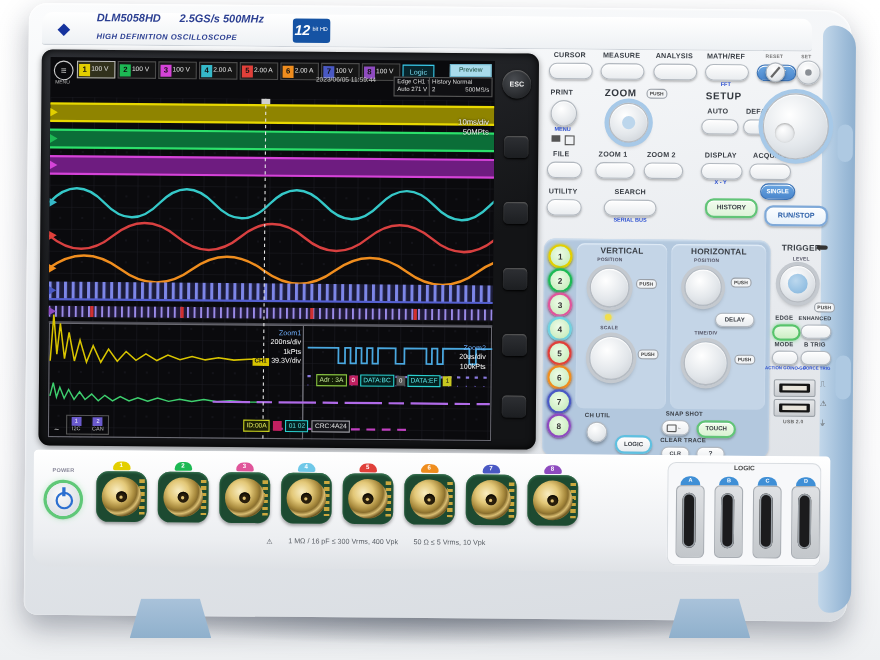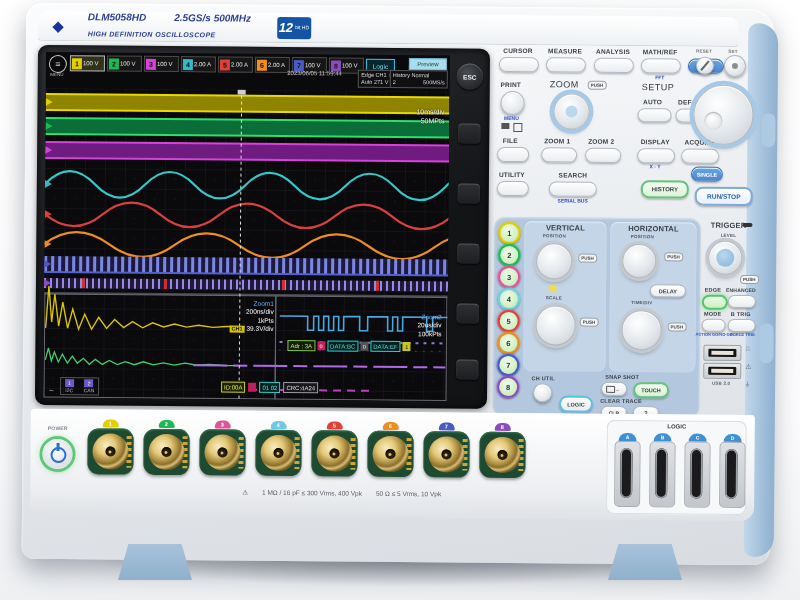--- a/index.html
+++ b/index.html
@@ -17,21 +17,21 @@
   .side-cut{position:absolute;right:2px;top:90px;width:14px;height:34px;border-radius:8px;background:#aec9e2;}
   .side-cut2{position:absolute;right:2px;top:300px;width:14px;height:40px;border-radius:8px;background:#aec9e2;}
 
   
   .brand{position:absolute;left:12px;top:8px;width:700px;height:30px;border-radius:10px 10px 3px 3px;
     background:linear-gradient(#ffffff,#eef1f4);border-bottom:1px solid #cfd4da;
     display:flex;align-items:center;gap:12px;padding:0 18px;box-sizing:border-box;}
   .logo{color:#16339e;font-weight:bold;font-size:17px;letter-spacing:1px;}
   .diamond{color:#16339e;font-size:15px;margin-left:-4px;}
   .modelblock{font-style:italic;font-weight:bold;color:#2b3f92;line-height:1.15;margin-left:12px;}
-  .modelrow{font-size:10px;display:flex;gap:28px;}
+  .modelrow{font-size:10px;display:flex;gap:17px;}
   .modelsub{font-size:7px;letter-spacing:.4px;}
   .hdbadge{margin-left:14px;background:#1553a4;color:#fff;border-radius:3px;width:34px;height:22px;
     display:flex;align-items:center;justify-content:center;gap:2px;}
   .hdbadge b{font-size:13px;font-style:italic;}
   .hdbadge span{font-size:5px;line-height:1;text-align:left;}
 
   
   .bezel{position:absolute;left:12px;top:42px;width:452px;height:360px;border-radius:10px;
     background:linear-gradient(160deg,#303237,#131416 60%);box-shadow:inset 0 0 8px #000,0 2px 6px rgba(0,0,0,.4);}
   .screen{position:absolute;left:8px;top:7px;width:404px;height:346px;background:#0a0a0d;overflow:hidden;}
@@ -81,21 +81,21 @@
   .buses{position:absolute;left:6px;bottom:3px;display:flex;align-items:flex-end;gap:6px;}
   .busicon{color:#ccc;font-size:8px;}
   .buswrap{display:flex;gap:10px;border:1px solid #555;padding:1px 4px;}
   .bus{display:flex;flex-direction:column;align-items:center;}
   .buschip{width:9px;height:8px;background:#6a5acd;color:#fff;font-size:5px;display:flex;align-items:center;justify-content:center;}
   .buslbl{font-size:5px;color:#bbb;}
 
   
   .panel{position:absolute;left:470px;top:40px;width:262px;height:368px;}
   .lbl{position:absolute;font-size:6.5px;font-weight:bold;color:#3a3f46;letter-spacing:.2px;text-align:center;white-space:nowrap;}
-  .biglbl{position:absolute;font-size:9px;font-weight:normal;color:#33383f;letter-spacing:.5px;}
+  .biglbl{position:absolute;font-size:9px;font-weight:bold;color:#33383f;letter-spacing:.5px;}
   .bluetxt{position:absolute;font-size:5px;font-weight:bold;color:#2b4fd0;text-align:center;white-space:nowrap;}
   .pill{position:absolute;border-radius:8px;background:linear-gradient(#fefefe,#e9ecef);border:1px solid #b2b8bf;
     box-shadow:0 1.5px 2px rgba(0,0,0,.25), inset 0 1px 0 #fff;}
   .pill.txt{display:flex;align-items:center;justify-content:center;font-size:6px;font-weight:bold;color:#3a3f46;}
   .bluepill{background:linear-gradient(#6aa6e2,#4a86cc);color:#fff !important;border-color:#3c72b4;}
   .greenpill{border:2px solid #62c478;background:linear-gradient(#f2fcef,#ddf3d8);}
   .bluering{border:2px solid #7fa9d8;color:#2b5fa8 !important;background:linear-gradient(#fbfdff,#e8f1fa);}
   .roundbtn{position:absolute;border-radius:50%;background:radial-gradient(circle at 40% 32%,#ffffff,#e6e9ec 60%,#cdd2d7);
     border:1px solid #b2b8bf;box-shadow:0 2px 3px rgba(0,0,0,.3), inset 0 1px 1px #fff;}
   .knob{position:absolute;border-radius:50%;background:radial-gradient(circle at 40% 32%,#ffffff,#e3e7eb 55%,#c6cbd1);

